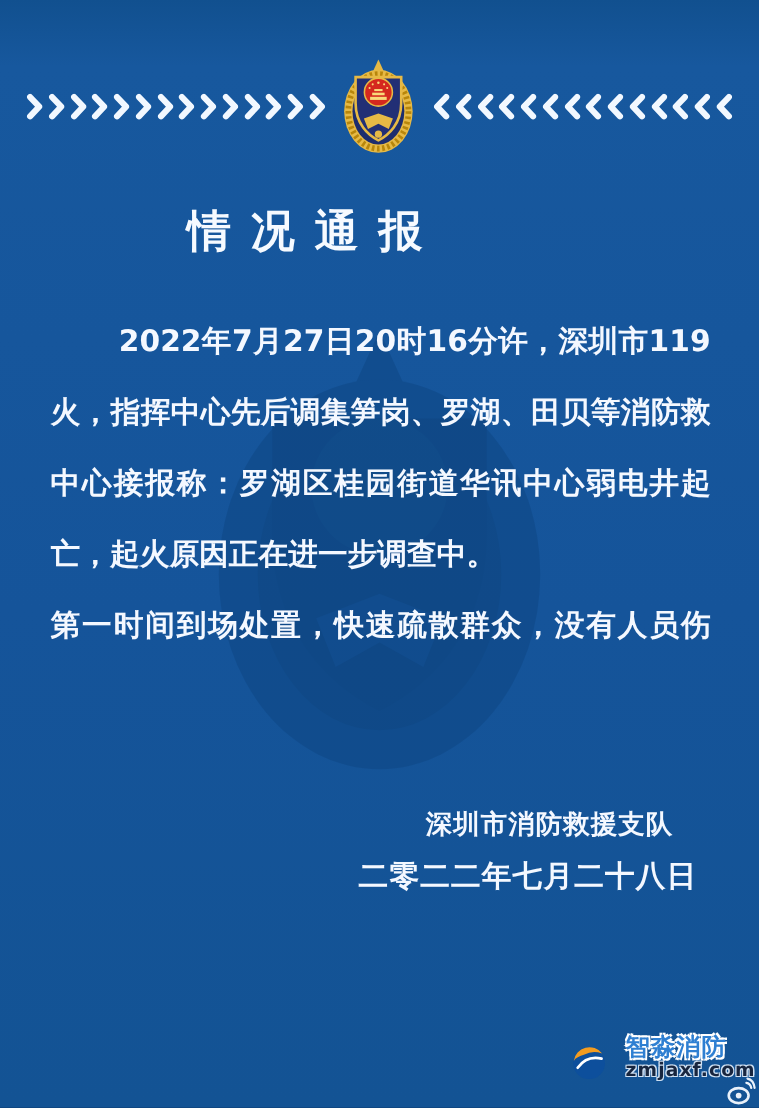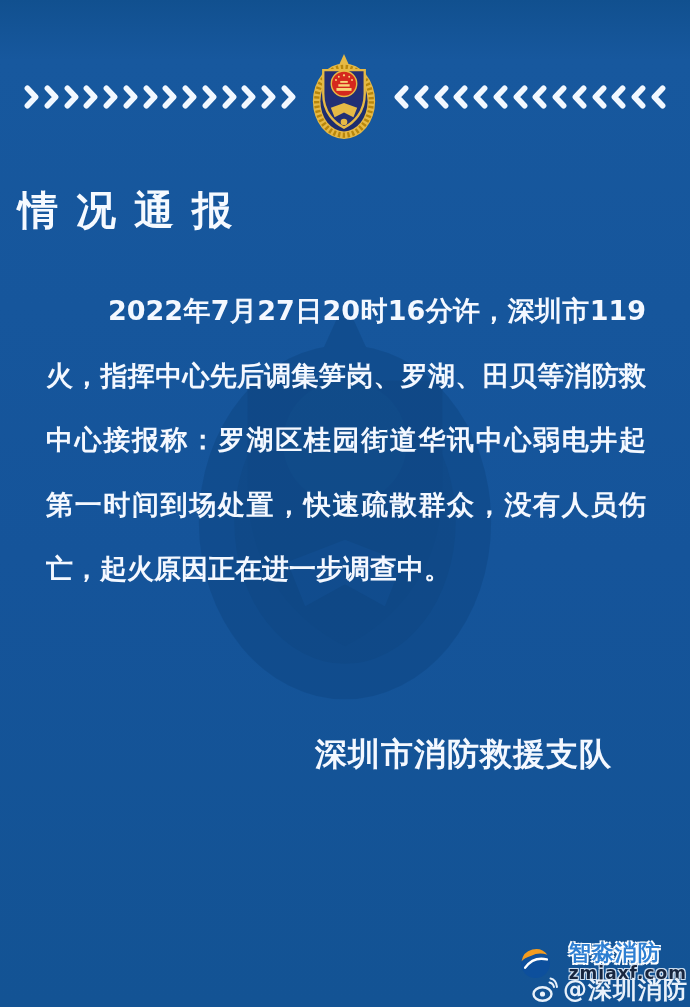--- a/index.html
+++ b/index.html
@@ -15,36 +15,36 @@
   .header{position:absolute;left:0;top:48px;width:690px;height:96px;}
   .chevrons{position:absolute;top:36px;width:272px;height:26px;display:flex;justify-content:space-between;align-items:center;}
   .chevrons.left{left:24px;}
   .chevrons.right{left:394px;}
   .chev{width:15px;height:24px;display:block;}
   .chevrons.right .chev{transform:scaleX(-1);}
   .emblem{position:absolute;left:311px;top:4px;width:66px;height:89px;}
   
   .title{
     position:absolute;left:0;top:183px;width:554px;margin:0;
-    color:#f6faff;font-size:40px;font-weight:bold;
+    text-align:center;color:#f6faff;font-size:40px;font-weight:bold;
     letter-spacing:18px;text-indent:18px;
   }
   
   .body-block{position:absolute;left:46px;top:279px;width:600px;}
   .bline{
     color:#f4f8ff;font-size:27px;font-weight:bold;line-height:64.5px;height:64.5px;
     text-align:justify;text-align-last:justify;overflow:hidden;white-space:normal;
   }
   .bline.first{text-indent:62px;}
   .bline.last{text-align-last:left;}
   
-  .sig-org{position:absolute;top:733px;right:78px;color:#f4f8ff;font-size:32px;font-weight:bold;letter-spacing:1px;}
+  .sig-org{position:absolute;top:733px;right:78px;color:#f4f8ff;font-size:24px;font-weight:bold;letter-spacing:1px;}
   .sig-date{position:absolute;top:778px;right:56px;color:#f4f8ff;font-size:27px;font-weight:bold;letter-spacing:1px;}
   
-  .zm{position:absolute;right:3px;bottom:25px;display:flex;align-items:center;gap:18px;}
+  .zm{position:absolute;right:3px;bottom:25px;display:flex;align-items:flex-end;gap:18px;}
   .zm-icon{width:31px;height:31px;margin-top:3px;}
   .zm-txt{display:flex;flex-direction:column;line-height:1;}
   .zm-name{
     font-size:22px;font-weight:bold;color:#2e7fd2;letter-spacing:1px;
     text-shadow:-1.5px -1.5px 0 #fff,1.5px -1.5px 0 #fff,-1.5px 1.5px 0 #fff,1.5px 1.5px 0 #fff;
   }
   .zm-url{
     margin-top:1px;font-size:17px;font-weight:bold;color:#18263f;letter-spacing:1px;
     text-shadow:-1px -1px 0 #cfe0f2,1px -1px 0 #cfe0f2,-1px 1px 0 #cfe0f2,1px 1px 0 #cfe0f2;
   }
@@ -176,41 +176,41 @@
         </svg>
       </div>
   </div>
 
   <h1 class="title">情况通报</h1>
 
   <div class="body-block">
     <div class="bline first">2022年7月27日20时16分许，深圳市119接警</div>
     <div class="bline">火，指挥中心先后调集笋岗、罗湖、田贝等消防救</div>
     <div class="bline">中心接报称：罗湖区桂园街道华讯中心弱电井起</div>
+    <div class="bline last">亡，起火原因正在进一步调查中。</div>
     <div class="bline">第一时间到场处置，快速疏散群众，没有人员伤</div>
-    <div class="bline last">亡，起火原因正在进一步调查中。</div>
   </div>
 
   <div class="sig-org">深圳市消防救援支队</div>
+  <div class="sig-date">二零二二年七月二十八日</div>
 
   <div class="zm">
     <svg class="zm-icon" viewBox="0 0 30 30">
       <circle cx="15" cy="15" r="14" fill="#0d4f9c"></circle>
       <path d="M1.5 13 A14 14 0 0 1 26.5 6.5 Q18 3.5 11 7.5 Q4 9.5 1.5 13 Z" fill="#f39c1f"></path>
       <path d="M5 19 Q13 8 26 11" stroke="#fff" stroke-width="2.4" fill="none" stroke-linecap="round"></path>
     </svg>
     <div class="zm-txt">
       <div class="zm-name">智淼消防</div>
       <div class="zm-url">zmjaxf.com</div>
     </div>
   </div>
 
   <div class="wb">
     <svg class="wb-icon" viewBox="0 0 28 28">
       <ellipse cx="11.5" cy="18" rx="9" ry="6.8" fill="none" stroke="#e9f1fa" stroke-width="2.4"></ellipse>
       <circle cx="11.5" cy="18" r="2.6" fill="#e9f1fa"></circle>
       <path d="M18.5 6.5 q3.5 .5 4.5 4.5" stroke="#e9f1fa" stroke-width="2" fill="none" stroke-linecap="round"></path>
       <path d="M19.5 2.5 q5.5 1 6.5 8.5" stroke="#e9f1fa" stroke-width="2" fill="none" stroke-linecap="round"></path>
     </svg>
-    <span class="wb-handle">@深圳消防</span>
   </div>
 
 </div>
 
 </body></html>

